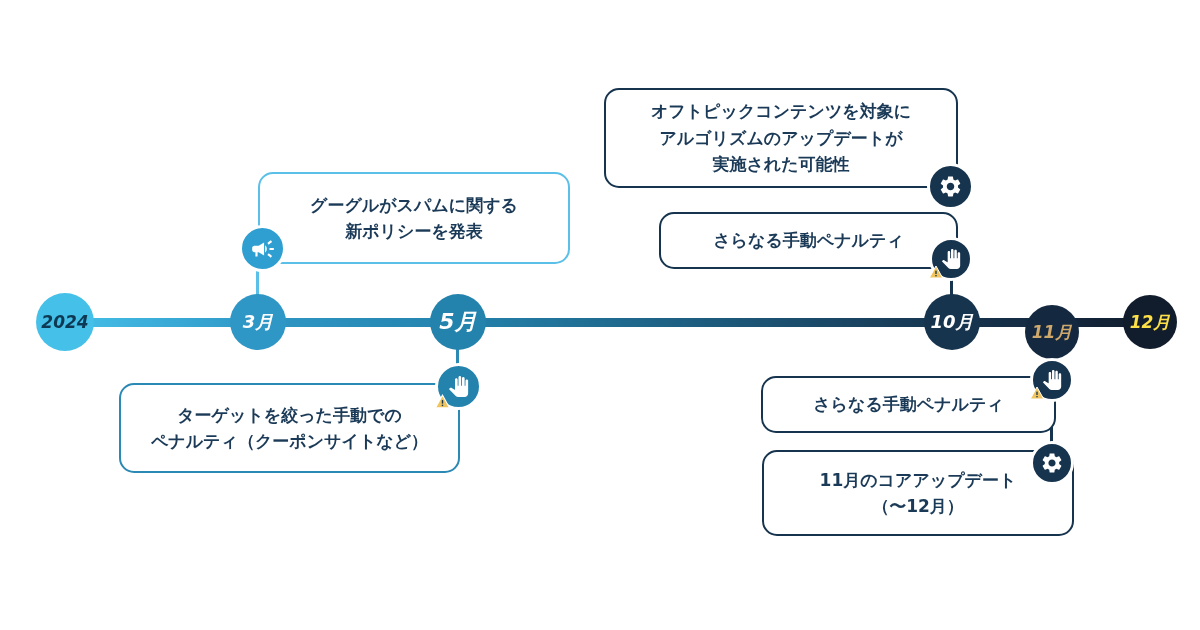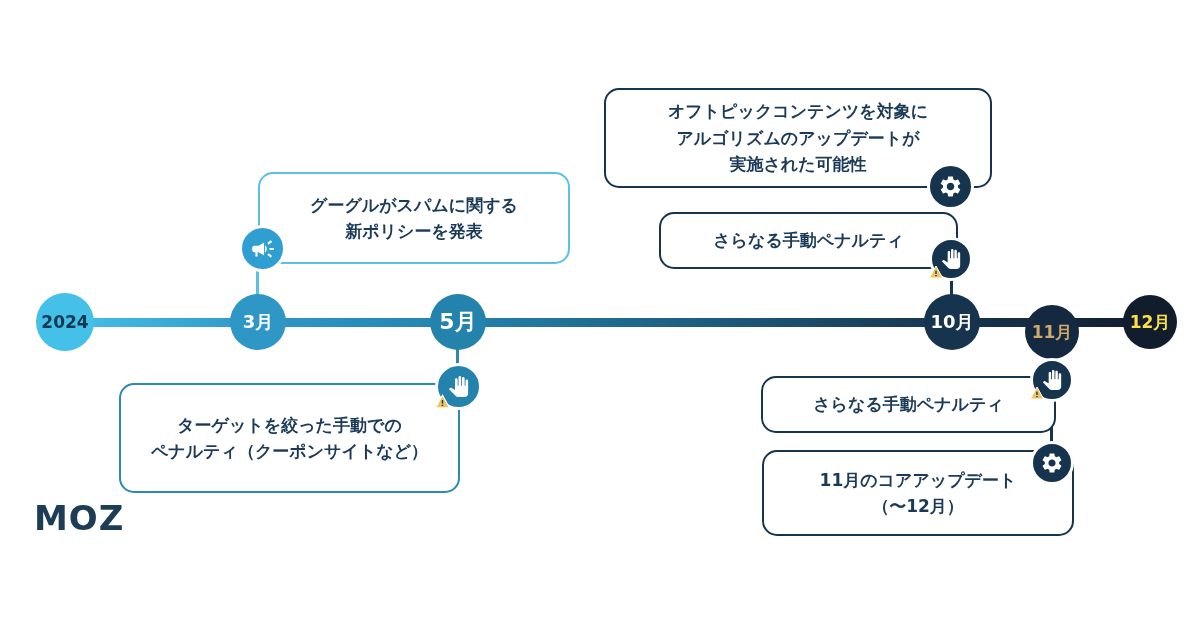--- a/index.html
+++ b/index.html
@@ -8,21 +8,21 @@
     font-family:"DejaVu Sans","Liberation Sans",sans-serif;color:#1b3a57;
   }
   
   .tl-line{
     position:absolute;left:65px;top:318px;width:1085px;height:9px;border-radius:5px;z-index:1;
     background:linear-gradient(90deg,#45c0e8 0%,#2f97c6 18%,#2383ad 36%,#1d5a7c 60%,#17344e 82%,#142940 91%,#111c2c 100%);
   }
   
   .node{
     position:absolute;border-radius:50%;display:flex;align-items:center;justify-content:center;
-    font-weight:700;z-index:5;
+    font-weight:700;z-index:5;font-style:italic;
   }
   .node0{left:36px;top:293px;width:58px;height:58px;background:#45c0e8;color:#0e3954;font-size:17px;}
   .node1{left:230px;top:294px;width:56px;height:56px;background:#2f97c6;color:#ffffff;font-size:18px;}
   .node2{left:430px;top:294px;width:56px;height:56px;background:#2383ad;color:#ffffff;font-size:22px;}
   .node3{left:924px;top:294px;width:56px;height:56px;background:#17344e;color:#ffffff;font-size:18px;align-items:center;}
   .node4{left:1025px;top:305px;width:54px;height:54px;background:#142940;color:#cfa86b;font-size:17px;}
   .node5{left:1123px;top:295px;width:54px;height:54px;background:#111c2c;color:#fde047;font-size:17px;}
   
   .conn{position:absolute;width:3px;z-index:2;}
   .conn-march{left:256px;top:256px;height:42px;background:#5bc0e7;}
@@ -30,22 +30,22 @@
   .conn-oct{left:950px;top:262px;height:36px;background:#17344e;}
   .conn-nov{left:1050px;top:346px;height:118px;background:#17344e;}
   
   .callout{
     position:absolute;background:#ffffff;border:2px solid #17344e;border-radius:15px;
     display:flex;flex-direction:column;align-items:center;justify-content:center;
     font-size:17px;font-weight:600;color:#1b3a57;line-height:1.55;text-align:center;z-index:3;
     box-sizing:border-box;padding:4px 10px;
   }
   .co-march{left:258px;top:172px;width:312px;height:92px;border-color:#5bc0e7;}
-  .co-may{left:119px;top:383px;width:341px;height:110px;border-color:#2c89b3;}
-  .co-oct1{left:604px;top:88px;width:388px;height:100px;border-color:#17344e;}
+  .co-may{left:119px;top:383px;width:341px;height:90px;border-color:#2c89b3;}
+  .co-oct1{left:604px;top:88px;width:354px;height:100px;border-color:#17344e;}
   .co-oct2{left:659px;top:212px;width:299px;height:57px;border-color:#17344e;}
   .co-nov1{left:761px;top:376px;width:295px;height:57px;border-color:#17344e;}
   .co-nov2{left:744px;top:450px;width:312px;height:86px;border-color:#17344e;margin-left:18px;}
   
   .icon-circle{
     position:absolute;border-radius:50%;border:3px solid #ffffff;box-sizing:border-box;
     display:flex;align-items:center;justify-content:center;z-index:6;
   }
   .ic-march{left:239px;top:225px;width:47px;height:47px;background:#2e9fd0;}
   .ic-may{left:435px;top:363px;width:47px;height:47px;background:#2383ad;}
@@ -171,15 +171,14 @@
         </svg>
     </span>
   </div>
 
   <div class="icon-circle ic-nov-gear">
     <svg width="24" height="24" viewBox="0 0 24 24" fill="#ffffff">
       <path d="M19.14 12.94c.04-.3.06-.61.06-.94 0-.32-.02-.64-.07-.94l2.03-1.58c.18-.14.23-.41.12-.61l-1.92-3.32c-.12-.22-.37-.29-.59-.22l-2.39.96c-.5-.38-1.03-.7-1.62-.94l-.36-2.54c-.04-.24-.24-.41-.48-.41h-3.84c-.24 0-.43.17-.47.41l-.36 2.54c-.59.24-1.13.57-1.62.94l-2.39-.96c-.22-.08-.47 0-.59.22L2.74 8.87c-.12.21-.08.47.12.61l2.03 1.58c-.05.3-.09.63-.09.94s.02.64.07.94l-2.03 1.58c-.18.14-.23.41-.12.61l1.92 3.32c.12.22.37.29.59.22l2.39-.96c.5.38 1.03.7 1.62.94l.36 2.54c.05.24.24.41.48.41h3.84c.24 0 .44-.17.47-.41l.36-2.54c.59-.24 1.13-.56 1.62-.94l2.39.96c.22.08.47 0 .59-.22l1.92-3.32c.12-.22.07-.47-.12-.61l-2.01-1.58zM12 15.6c-1.98 0-3.6-1.62-3.6-3.6s1.62-3.6 3.6-3.6 3.6 1.62 3.6 3.6-1.62 3.6-3.6 3.6z"></path>
     </svg>
   </div>
 
-  <div class="moz">MOZ</div>
 
 </div>
 
 </body></html>

